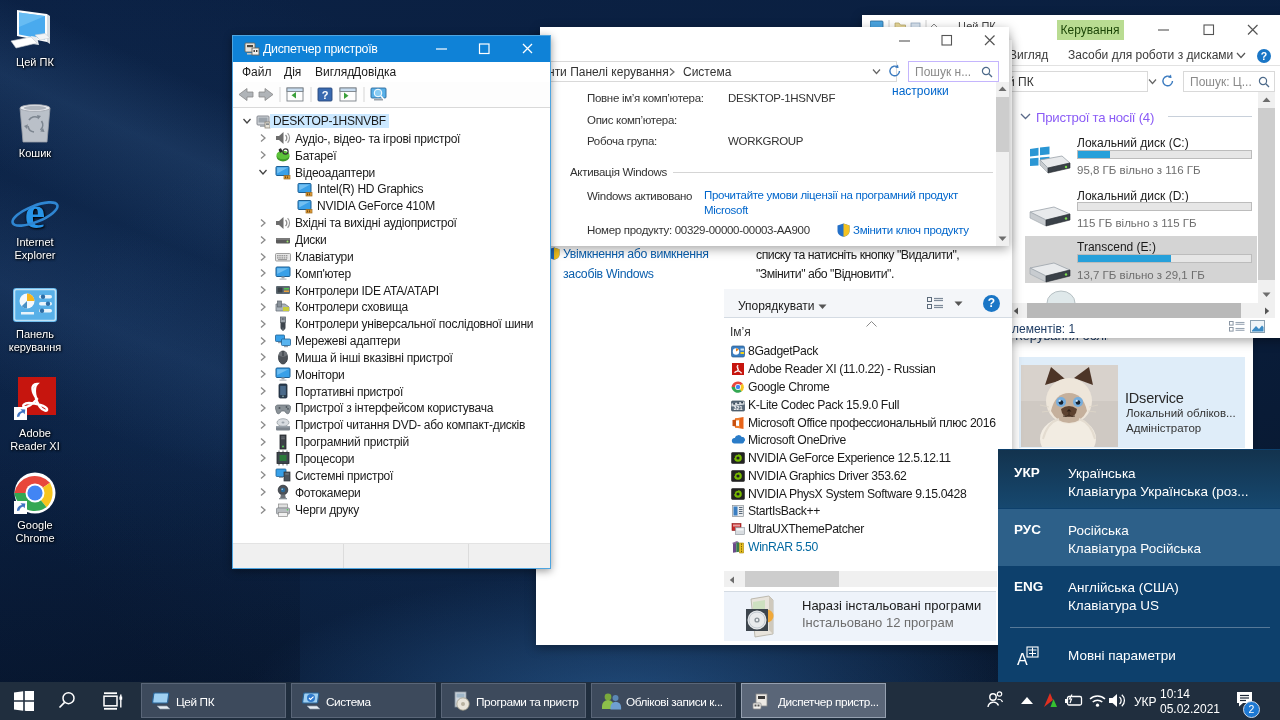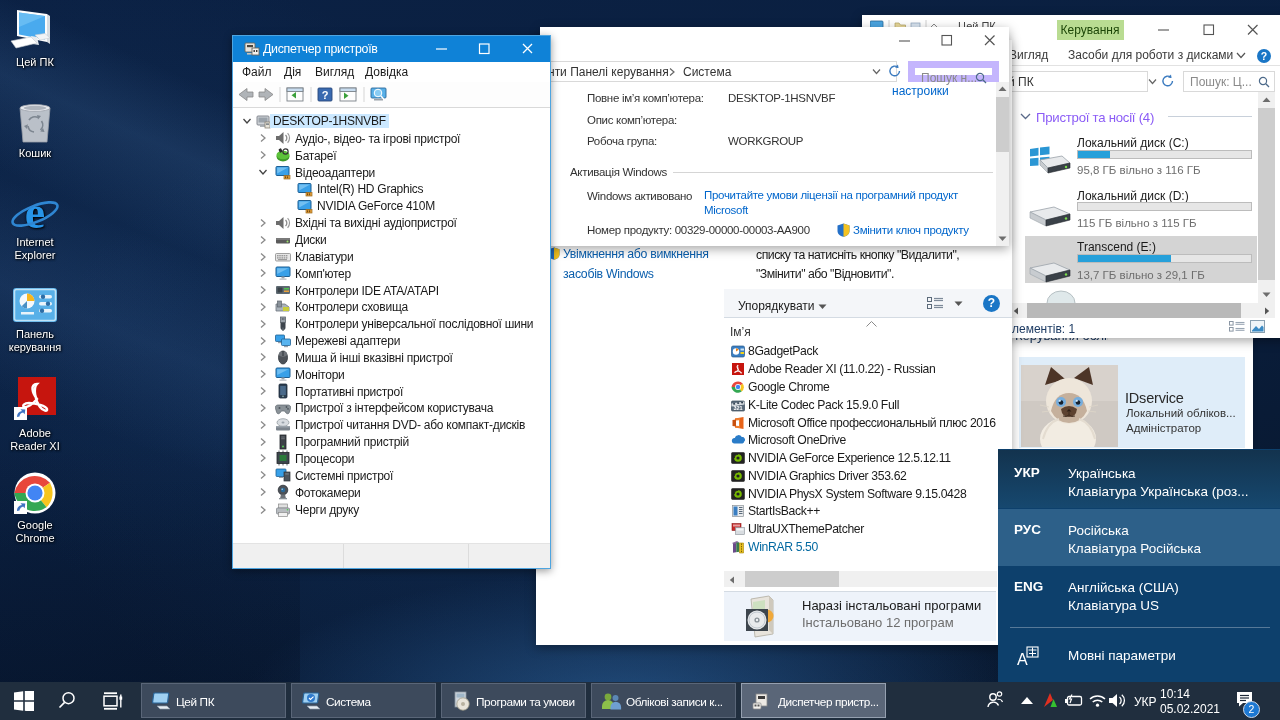--- a/index.html
+++ b/index.html
@@ -468,21 +468,21 @@
       <path d="M2 1.5 L6 5 L2 8.5" fill="none" stroke="#666" stroke-width="1.2"></path>
     </svg>
   <span class="tx" style="left:143px;top:38px;color:#333">Система</span>
   <svg class="abs" style="left:332px;top:41px" width="9" height="8" viewBox="0 0 9 8">
       <path d="M1 1.5 L4.5 5.5 L8 1.5" fill="none" stroke="#666" stroke-width="1.2"></path>
     </svg>
   <svg class="abs" style="left:348px;top:37px" width="14" height="14" viewBox="0 0 14 14">
       <path d="M11.5 7 a4.8 4.8 0 1 1 -1.6 -3.6" fill="none" stroke="#3a7abf" stroke-width="1.4"></path>
       <path d="M10 0.5 l0.5 3.5 -3.5 -0.5 Z" fill="#3a7abf"></path>
     </svg>
-  <div class="abs" style="left:368px;top:34px;width:91px;height:21px;border:7px solid #c4b5fd;box-sizing:border-box">
+  <div class="abs" style="left:368px;top:34px;width:91px;height:21px;border:1px solid #c4b5fd;box-sizing:border-box">
     <span class="tx" style="left:6px;top:3px;color:#8a8a8a">Пошук н...</span>
     <svg class="abs" style="right:5px;top:4px" width="12" height="12" viewBox="0 0 12 12">
         <circle cx="5" cy="5" r="3.6" fill="none" stroke="#4d6a8a" stroke-width="1.2"></circle>
         <line x1="7.8" y1="7.8" x2="11" y2="11" stroke="#4d6a8a" stroke-width="1.3"></line>
       </svg>
   </div>
 
   <span class="tx lnk" style="left:352px;top:57px">настроики</span>
   <span class="tx ct" style="left:47px;top:65px;color:#333">Повне ім’я комп’ютера:</span>
   <span class="tx ct" style="left:188px;top:65px;color:#333">DESKTOP-1HSNVBF</span>
@@ -665,21 +665,21 @@
     <svg class="abs" style="left:200px;top:0" width="117" height="26" viewBox="0 0 117 26">
       <line x1="3" y1="13" x2="14" y2="13" stroke="#fff" stroke-width="1.2"></line>
       <rect x="46.5" y="8" width="9.5" height="9.5" fill="none" stroke="#fff" stroke-width="1.2"></rect>
       <path d="M90 8 l9 9 M99 8 l-9 9" stroke="#fff" stroke-width="1.3"></path>
     </svg>
   </div>
   <div class="menu">
     <span class="tx" style="left:9px;top:3px">Файл</span>
     <span class="tx" style="left:51px;top:3px">Дія</span>
     <span class="tx" style="left:82px;top:3px">Вигляд</span>
-    <span class="tx" style="left:132px;top:3px">Довідка</span>
+    <span class="tx" style="left:120px;top:3px">Довідка</span>
   </div>
   <div class="tools">
     <svg class="abs" style="left:4px;top:3px" width="150" height="19" viewBox="0 0 150 19">
       <g fill="#b0b4b8" stroke="#888" stroke-width=".8">
           <path d="M2 9.5 L10 3.5 v3.5 h6 v5 h-6 v3.5 Z"></path>
           <path d="M36 9.5 L28 3.5 v3.5 h-6 v5 h6 v3.5 Z"></path>
         </g>
       <line x1="43" y1="2" x2="43" y2="17" stroke="#d5d5d5"></line>
       <g>
           <rect x="50" y="3" width="16" height="13" fill="#fdfdfd" stroke="#7a8288" stroke-width=".9"></rect>
@@ -986,21 +986,21 @@
       </svg>
     <span class="bl">Система</span>
     </div>
   <div class="tbtn" style="left:441px">
     <svg class="abs" style="left:10px;top:7px" width="20" height="20" viewBox="0 0 20 20">
         <rect x="3" y="1" width="11" height="15" fill="#cfd6dd" stroke="#8894a0" stroke-width=".8"></rect>
         <rect x="4.5" y="2.5" width="8" height="4" fill="#9fb6c8"></rect>
         <circle cx="11" cy="13" r="6.2" fill="#e8e4da" stroke="#a09a88" stroke-width=".8"></circle>
         <circle cx="11" cy="13" r="2" fill="#b8b2a0"></circle>
       </svg>
-    <span class="bl">Програми та умови</span>
+    <span class="bl">Програми та пристр</span>
     </div>
   <div class="tbtn" style="left:591px">
     <svg class="abs" style="left:8px;top:8px" width="22" height="19" viewBox="0 0 22 19">
         <circle cx="8" cy="5" r="3.4" fill="#7aa93c"></circle>
         <path d="M2 14 a6 6 0 0 1 12 0 v3 H2 Z" fill="#8cbf4a"></path>
         <circle cx="15.5" cy="6" r="3" fill="#5b87b5"></circle>
         <path d="M10.5 15 a5.3 5.3 0 0 1 10.6 0 v2.5 H10.5 Z" fill="#6f9fd0"></path>
       </svg>
     <span class="bl">Облікові записи к...</span>
     </div>

